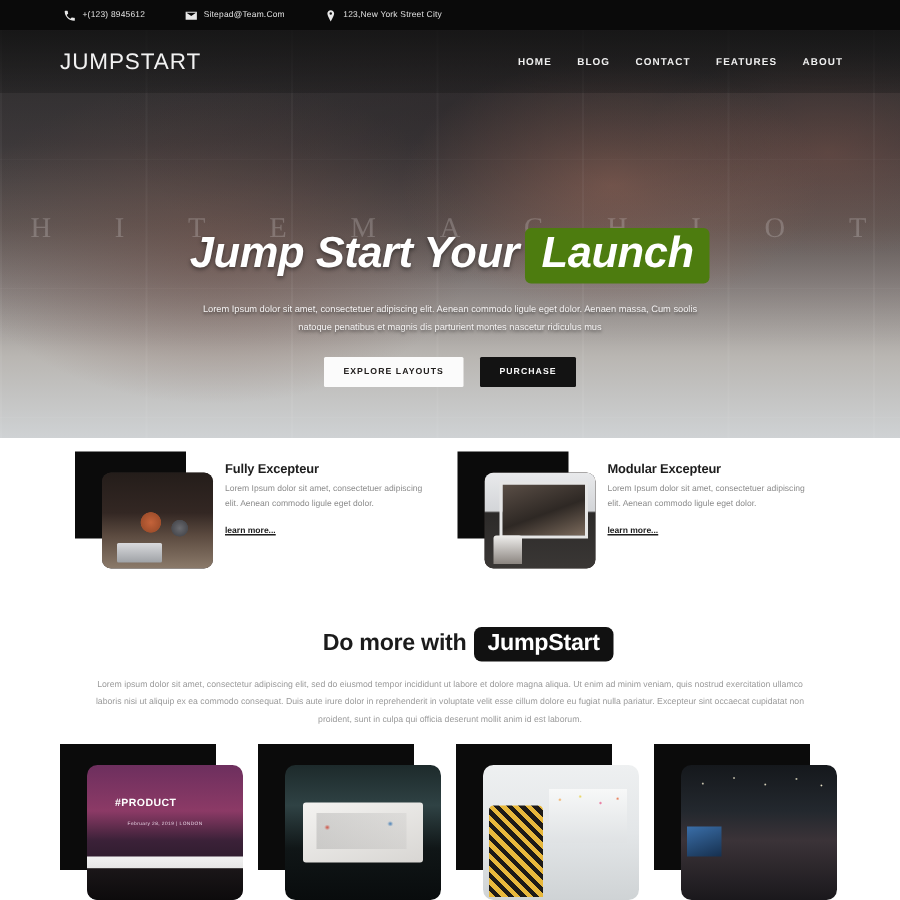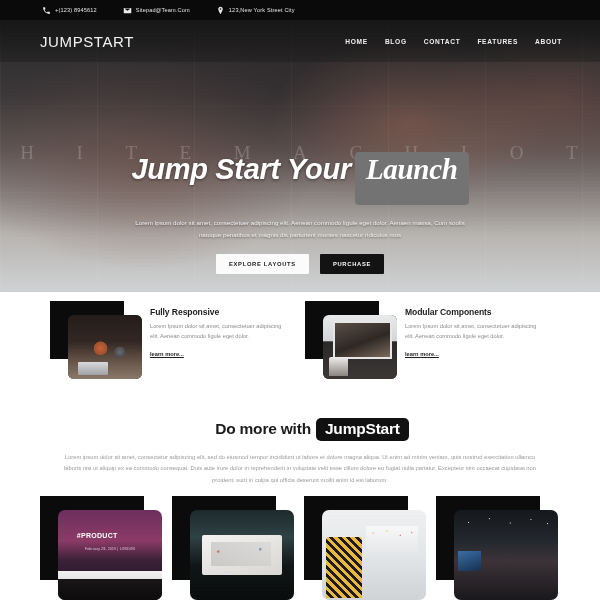--- a/index.html
+++ b/index.html
@@ -63,22 +63,22 @@
   .nav a { font-size:6.6px; color:#efefef; letter-spacing:.7px; text-decoration:none; font-weight:600; }
 
   
   .hero-content { position:absolute; left:0; width:600px; top:132px; text-align:center; z-index:25; }
   .headline { font-size:0; line-height:1; white-space:nowrap; }
   .headline .h-plain, .headline .h-mark {
     font-size:29px; font-style:italic; font-weight:bold; letter-spacing:-.3px;
   }
   .headline .h-plain { color:#ffffff; text-shadow:0 1px 3px rgba(0,0,0,.45); }
   .headline .h-mark {
-    color:#ffffff; background:#737373; padding:3px 11px 21px 11px;
-    border-radius:4px; display:inline-block; margin-left:4px;font-family:Liberation Serif, serif;
+    color:#ffffff; background:#4d7c0f; padding:3px 11px 5px 11px;
+    border-radius:4px; display:inline-block; margin-left:4px;
   }
   .hero-sub {
     margin:12px auto 0; width:330px; font-size:6.2px; line-height:1.95;
     color:#f4f2f2; text-shadow:0 1px 2px rgba(0,0,0,.5);
   }
   .hero-btns { margin-top:13px; display:flex; justify-content:center; gap:11px; }
   .btn { font-size:5.8px; letter-spacing:.7px; font-weight:700; padding:7px 13px; border:none; cursor:pointer; border-radius:1px; }
   .btn-light { background:#fbfbfb; color:#23201f; }
   .btn-dark { background:#131313; color:#fafafa; }
 
@@ -253,35 +253,35 @@
   <div class="feat-panel">
 
     <div class="feat-card">
       <div class="thumb-wrap">
         <div class="thumb-shadow"></div>
         <div class="thumb-img">
             <div class="ph-cafe"></div>
           </div>
       </div>
       <div class="feat-text">
-        <div class="feat-title">Fully Responsive</div>
+        <div class="feat-title">Fully Excepteur</div>
         <p class="feat-body">Lorem Ipsum dolor sit amet, consectetuer adipiscing elit. Aenean commodo ligule eget dolor.</p>
         <a class="feat-link" href="#">learn more...</a>
       </div>
     </div>
 
     <div class="feat-card">
       <div class="thumb-wrap">
         <div class="thumb-shadow"></div>
         <div class="thumb-img">
             <div class="ph-present"></div>
           </div>
       </div>
       <div class="feat-text">
-        <div class="feat-title">Modular Components</div>
+        <div class="feat-title">Modular Excepteur</div>
         <p class="feat-body">Lorem Ipsum dolor sit amet, consectetuer adipiscing elit. Aenean commodo ligule eget dolor.</p>
         <a class="feat-link" href="#">learn more...</a>
       </div>
     </div>
   </div>
 
   <div class="domore">
     <div class="dm-title">
       <span class="t-plain">Do more with</span><span class="t-mark">JumpStart</span>
     </div>

